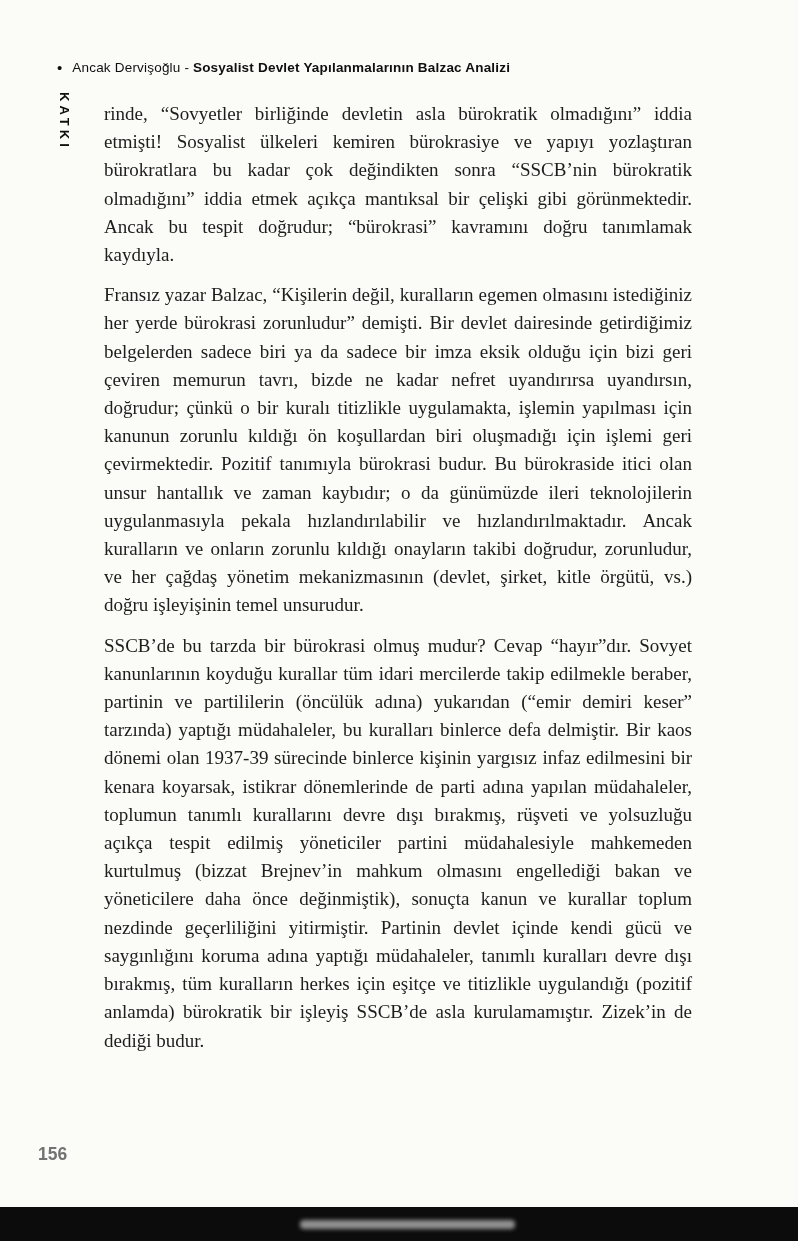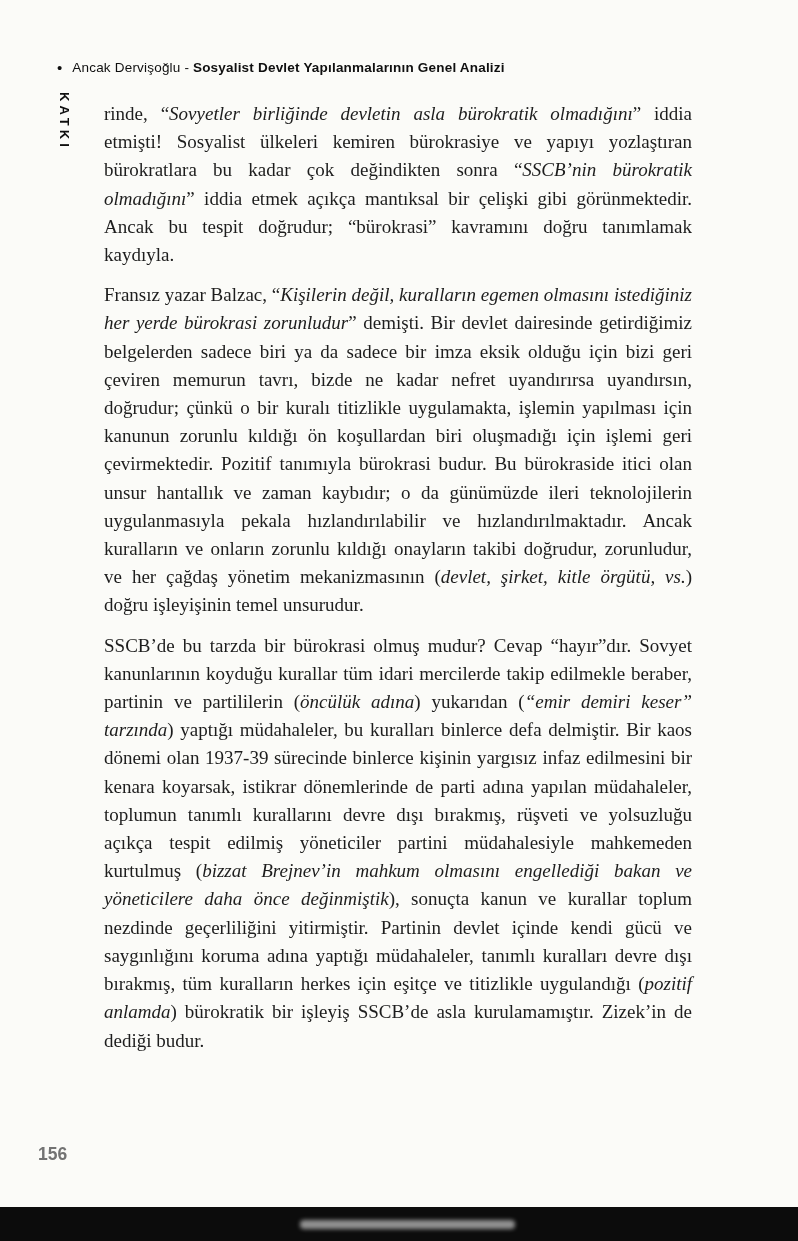--- a/index.html
+++ b/index.html
@@ -40,21 +40,21 @@
   .body-text {
     position: absolute;
     left: 104px; top: 100px;
     width: 588px;
     font-size: 19px;
     line-height: 28.2px;
     text-align: justify;
     color: #1d1d1d;
   }
   .body-text p { margin: 0 0 12px 0; }
-  .body-text .it { font-style: italic; }
+  .body-text .it { }
 
   .page-number {
     position: absolute;
     left: 38px; top: 1144px;
     font-family: "Liberation Sans", sans-serif;
     font-weight: bold;
     font-size: 17.5px;
     color: #737373;
   }
 
@@ -73,21 +73,21 @@
     filter: blur(2.2px);
   }
 </style>
 </head>
 <body>
 
 <div class="page">
 
   <div class="header">
     <span class="bullet">•</span><span class="author">Ancak Dervişoğlu -</span>
-    <span class="title">Sosyalist Devlet Yapılanmalarının Genel Analizi</span>
+    <span class="title">Sosyalist Devlet Yapılanmalarının Balzac Analizi</span>
   </div>
 
   <div class="vertical-label">KATKI</div>
 
   <div class="body-text">
       <p><span>rinde, “</span><span class="it">Sovyetler birliğinde devletin asla bürokratik olmadığını</span><span>” iddia etmişti! Sosyalist ülkeleri kemiren bürokrasiye ve yapıyı yozlaştıran bürokratlara bu kadar çok değindikten sonra “</span><span class="it">SSCB’nin bürokratik olmadığını</span><span>” iddia etmek açıkça mantıksal bir çelişki gibi görünmektedir. Ancak bu tespit doğrudur; “bürokrasi” kavramını doğru tanımlamak kaydıyla.</span></p>
       <p><span>Fransız yazar Balzac, “</span><span class="it">Kişilerin değil, kuralların egemen olmasını istediğiniz her yerde bürokrasi zorunludur</span><span>” demişti. Bir devlet dairesinde getirdiğimiz belgelerden sadece biri ya da sadece bir imza eksik olduğu için bizi geri çeviren memurun tavrı, bizde ne kadar nefret uyandırırsa uyandırsın, doğrudur; çünkü o bir kuralı titizlikle uygulamakta, işlemin yapılması için kanunun zorunlu kıldığı ön koşullardan biri oluşmadığı için işlemi geri çevirmektedir. Pozitif tanımıyla bürokrasi budur. Bu bürokraside itici olan unsur hantallık ve zaman kaybıdır; o da günümüzde ileri teknolojilerin uygulanmasıyla pekala hızlandırılabilir ve hızlandırılmaktadır. Ancak kuralların ve onların zorunlu kıldığı onayların takibi doğrudur, zorunludur, ve her çağdaş yönetim mekanizmasının (</span><span class="it">devlet, şirket, kitle örgütü, vs.</span><span>) doğru işleyişinin temel unsurudur.</span></p>
       <p><span>SSCB’de bu tarzda bir bürokrasi olmuş mudur? Cevap “hayır”dır. Sovyet kanunlarının koyduğu kurallar tüm idari mercilerde takip edilmekle beraber, partinin ve partililerin (</span><span class="it">öncülük adına</span><span>) yukarıdan (</span><span class="it">“emir demiri keser” tarzında</span><span>) yaptığı müdahaleler, bu kuralları binlerce defa delmiştir. Bir kaos dönemi olan 1937-39 sürecinde binlerce kişinin yargısız infaz edilmesini bir kenara koyarsak, istikrar dönemlerinde de parti adına yapılan müdahaleler, toplumun tanımlı kurallarını devre dışı bırakmış, rüşveti ve yolsuzluğu açıkça tespit edilmiş yöneticiler partini müdahalesiyle mahkemeden kurtulmuş (</span><span class="it">bizzat Brejnev’in mahkum olmasını engellediği bakan ve yöneticilere daha önce değinmiştik</span><span>), sonuçta kanun ve kurallar toplum nezdinde geçerliliğini yitirmiştir. Partinin devlet içinde kendi gücü ve saygınlığını koruma adına yaptığı müdahaleler, tanımlı kuralları devre dışı bırakmış, tüm kuralların herkes için eşitçe ve titizlikle uygulandığı (</span><span class="it">pozitif anlamda</span><span>) bürokratik bir işleyiş SSCB’de asla kurulamamıştır. Zizek’in de dediği budur.</span></p>
     </div>
 

